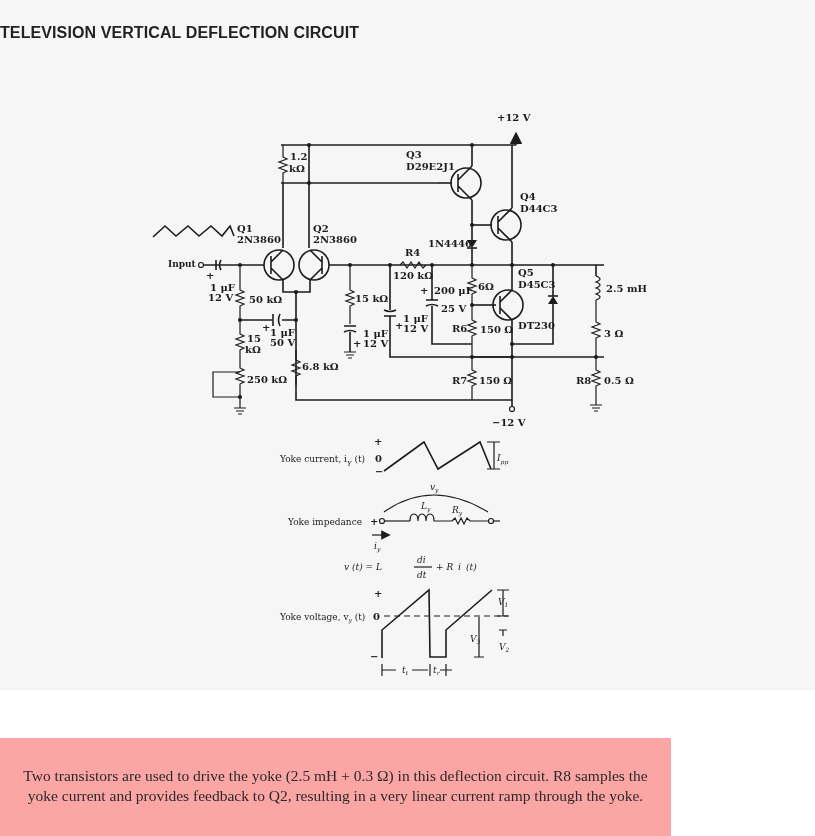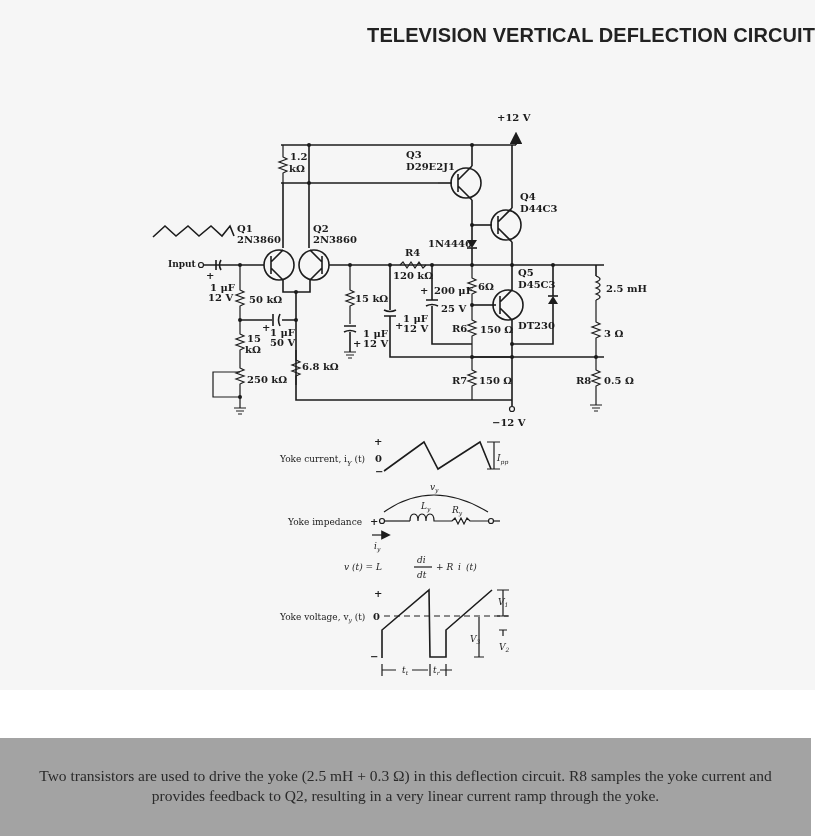--- a/index.html
+++ b/index.html
@@ -1,19 +1,19 @@
 <!DOCTYPE html>
 <html><head>
 <meta charset="utf-8">
 <style>
   html, body { margin: 0; padding: 0; }
   body { width: 815px; height: 836px; background: #ffffff; position: relative; overflow: hidden; font-family: "DejaVu Serif", serif; }
   #figure { position: absolute; left: 0; top: 0; width: 815px; height: 690px; background: #f6f6f6; }
-  #caption-area { position: absolute; left: 0; top: 738px; width: 811px; height: 98px; background: #a3a3a3; }
-  #title { position: absolute; left: 0; width: 815px; top: 24px; text-align: right; font-family: "Liberation Sans", sans-serif; font-weight: bold; font-size: 20px; color: #222; letter-spacing: 0.1px; }
+  #caption-area { position: absolute; left: 0; top: 738px; width: 671px; height: 98px; background: #fca5a5; }
+  #title { position: absolute; left: 0; width: 815px; top: 24px; text-align: left; font-family: "Liberation Sans", sans-serif; font-weight: bold; font-size: 16px; color: #222; letter-spacing: 0.1px; }
   #caption { position: absolute; left: 14px; right: 14px; top: 28px; font-family: "Liberation Serif", serif; font-size: 15.5px; line-height: 20px; color: #2a2a2a; text-align: center; }
   svg text { font-family: "DejaVu Serif", serif; fill: #1c1c1c; }
   .lbl { font-size: 10px; font-weight: bold; }
   .lbl-sm { font-size: 9px; }
   .it { font-style: italic; }
   .w { stroke: #1c1c1c; stroke-width: 1.6; fill: none; }
   .wt { stroke: #1c1c1c; stroke-width: 1.2; fill: none; }
   .dot { fill: #1c1c1c; }
 </style>
 </head>

